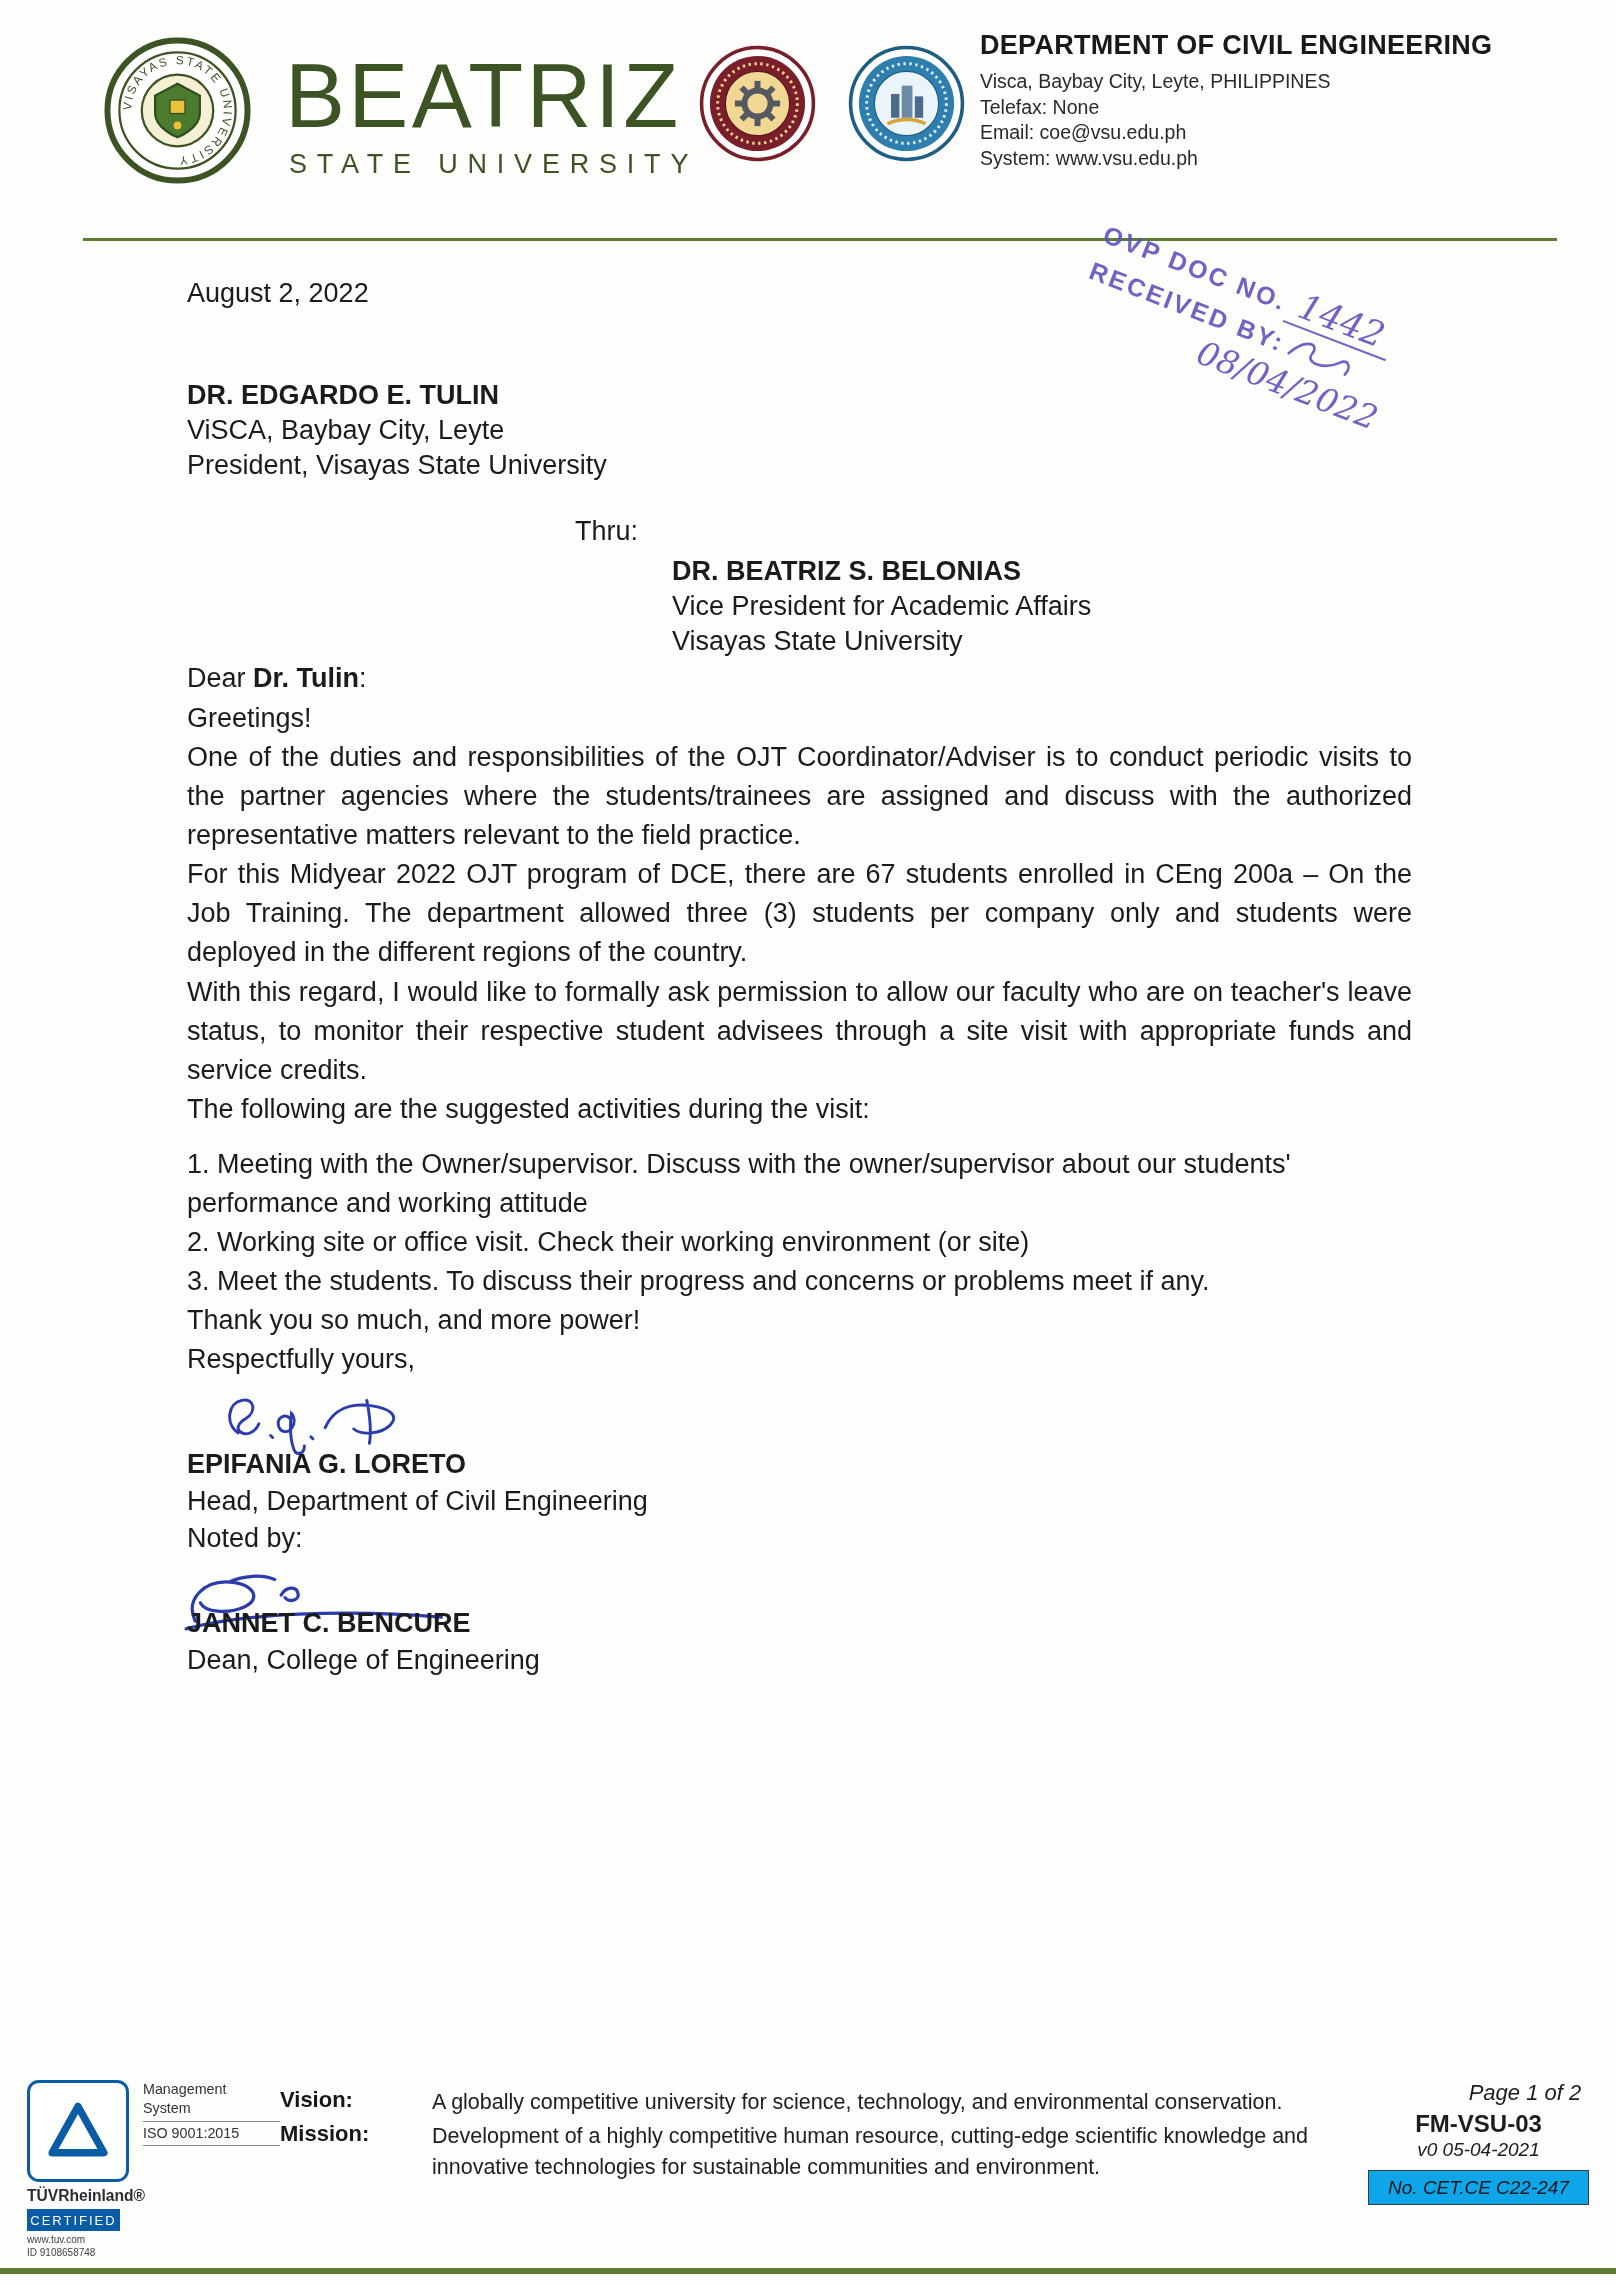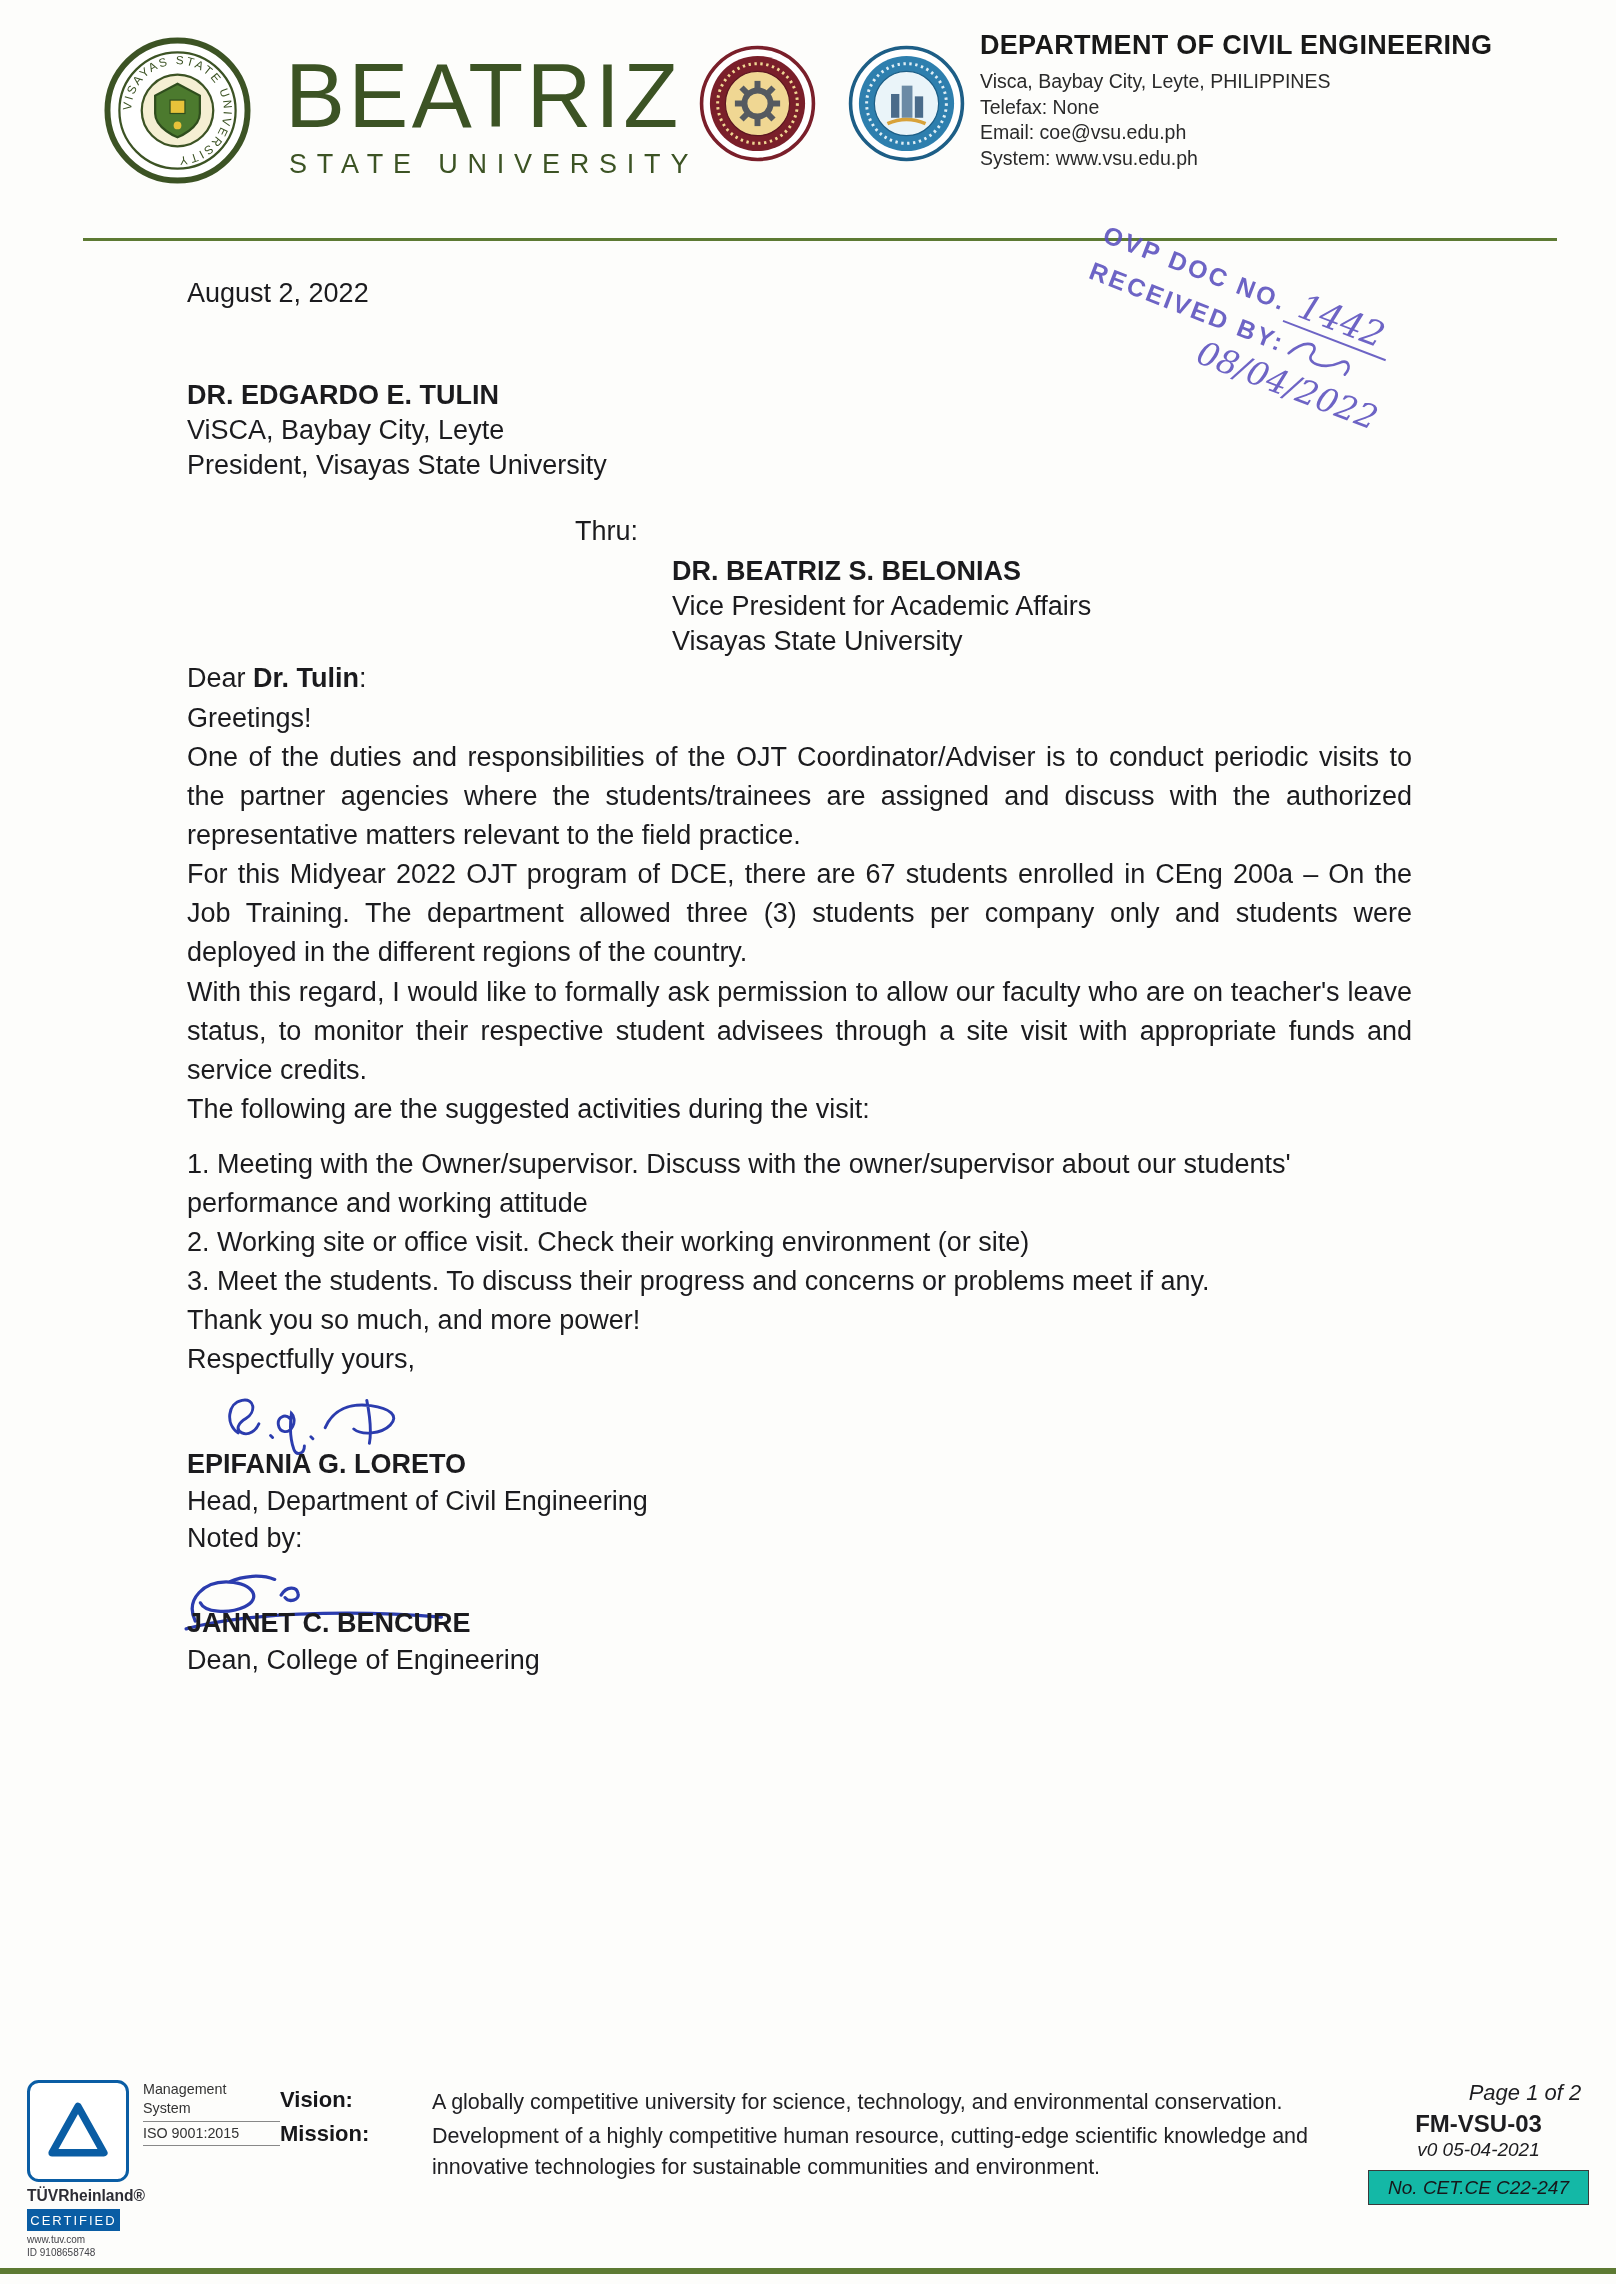--- a/index.html
+++ b/index.html
@@ -79,21 +79,21 @@
   .vision-label{left:253px;top:7.8px;}
   .mission-label{left:253px;top:42px;}
   .vm-text{position:absolute;left:405px;width:951px;font-size:21.5px;color:#202024;line-height:1.45;}
   .vision-text{top:7.8px;}
   .mission-text{top:42px;}
   .page-info{position:absolute;right:0;top:1.3px;width:221px;text-align:center;}
   .page-label{font-style:italic;font-size:22px;text-align:right;padding-right:7.8px;}
   .form-code{font-weight:700;font-size:24px;margin-top:3.9px;}
   .version{font-style:italic;font-size:19px;margin-top:1.3px;}
   .doc-box{margin-top:9px;border:1.3px solid #3a3a3a;padding:5.2px 2.6px;font-style:italic;
-    font-size:19px;background:#14b8a6;color:#17171a;}
+    font-size:19px;background:#0ea5e9;color:#17171a;}
   .bottom-rule{position:absolute;left:0;bottom:10.4px;width:1616px;height:5.9px;background:#5d7a33;}
 </style>
 </head>
 <body>
 
 <div class="page">
 
   <svg class="vsu-seal" viewBox="0 0 100 100">
     <circle cx="50" cy="50" r="47" fill="#ffffff" stroke="#3c5324" stroke-width="4"></circle>
     <circle cx="50" cy="50" r="39" fill="#ffffff" stroke="#3c5324" stroke-width="1.5"></circle>

